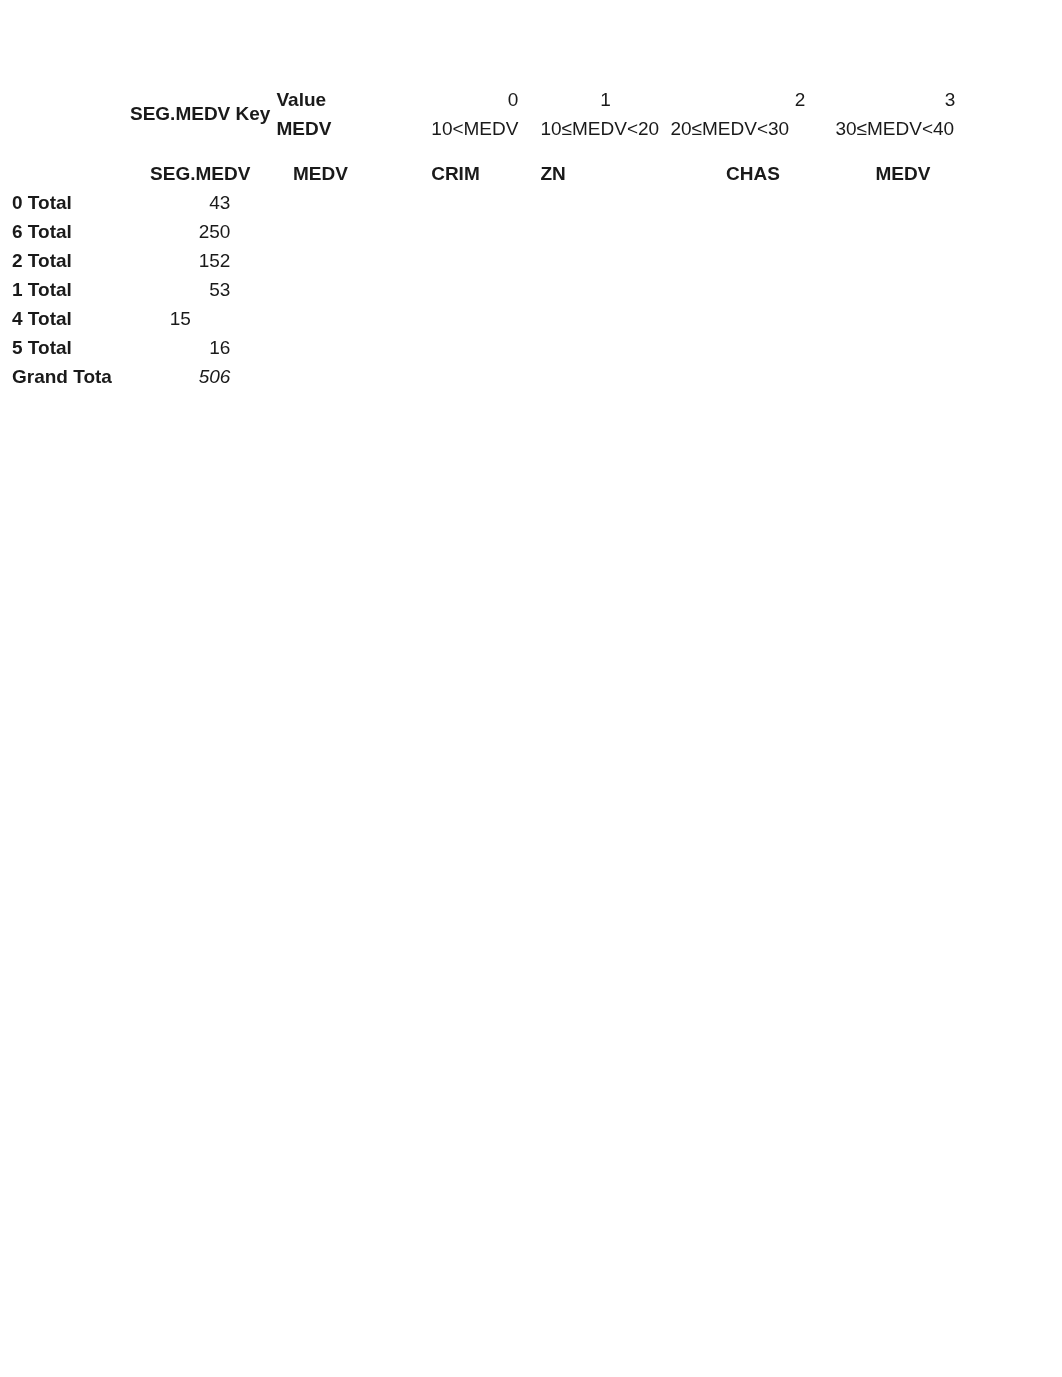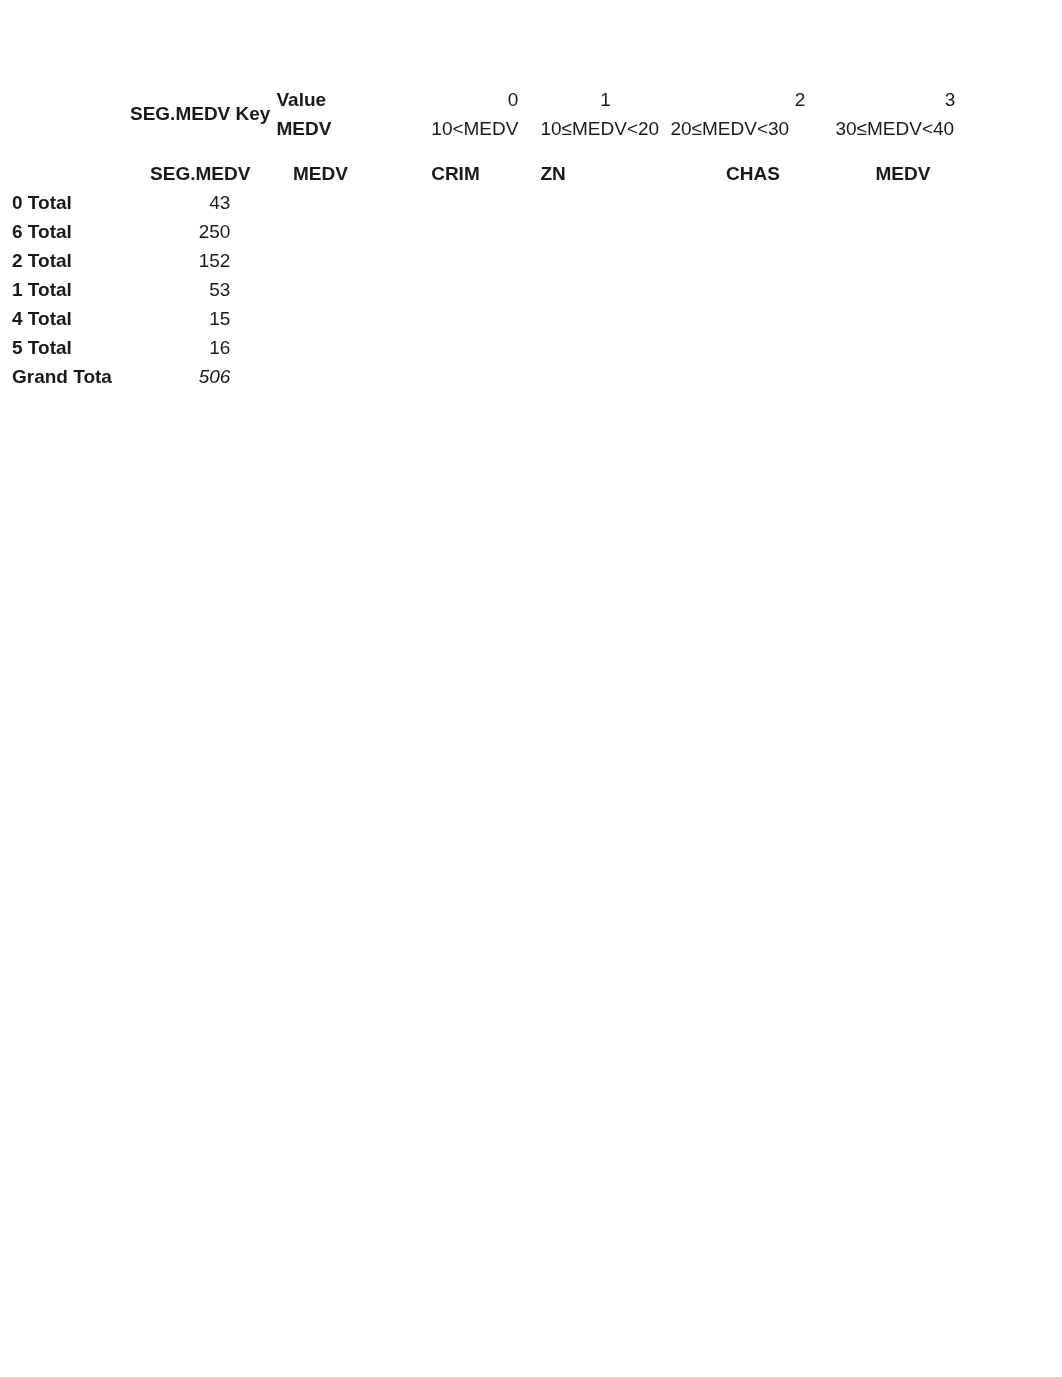--- a/index.html
+++ b/index.html
@@ -112,21 +112,21 @@
       <td class="col1 bold left">1 Total</td>
       <td class="col2 right" style="padding-right:40px;">53</td>
       <td class="col3"></td>
           <td class="col4"></td>
           <td class="col5"></td>
           <td class="col6"></td>
           <td class="col7"></td>
     </tr>
     <tr>
       <td class="col1 bold left">4 Total</td>
-      <td class="col2 right" style="padding-right:40px;">15</td>
+      <td class="col2 right" style="padding-right:40px;text-align:center;">15</td>
       <td class="col3"></td>
           <td class="col4"></td>
           <td class="col5"></td>
           <td class="col6"></td>
           <td class="col7"></td>
     </tr>
     <tr>
       <td class="col1 bold left">5 Total</td>
       <td class="col2 right" style="padding-right:40px;">16</td>
       <td class="col3"></td>

